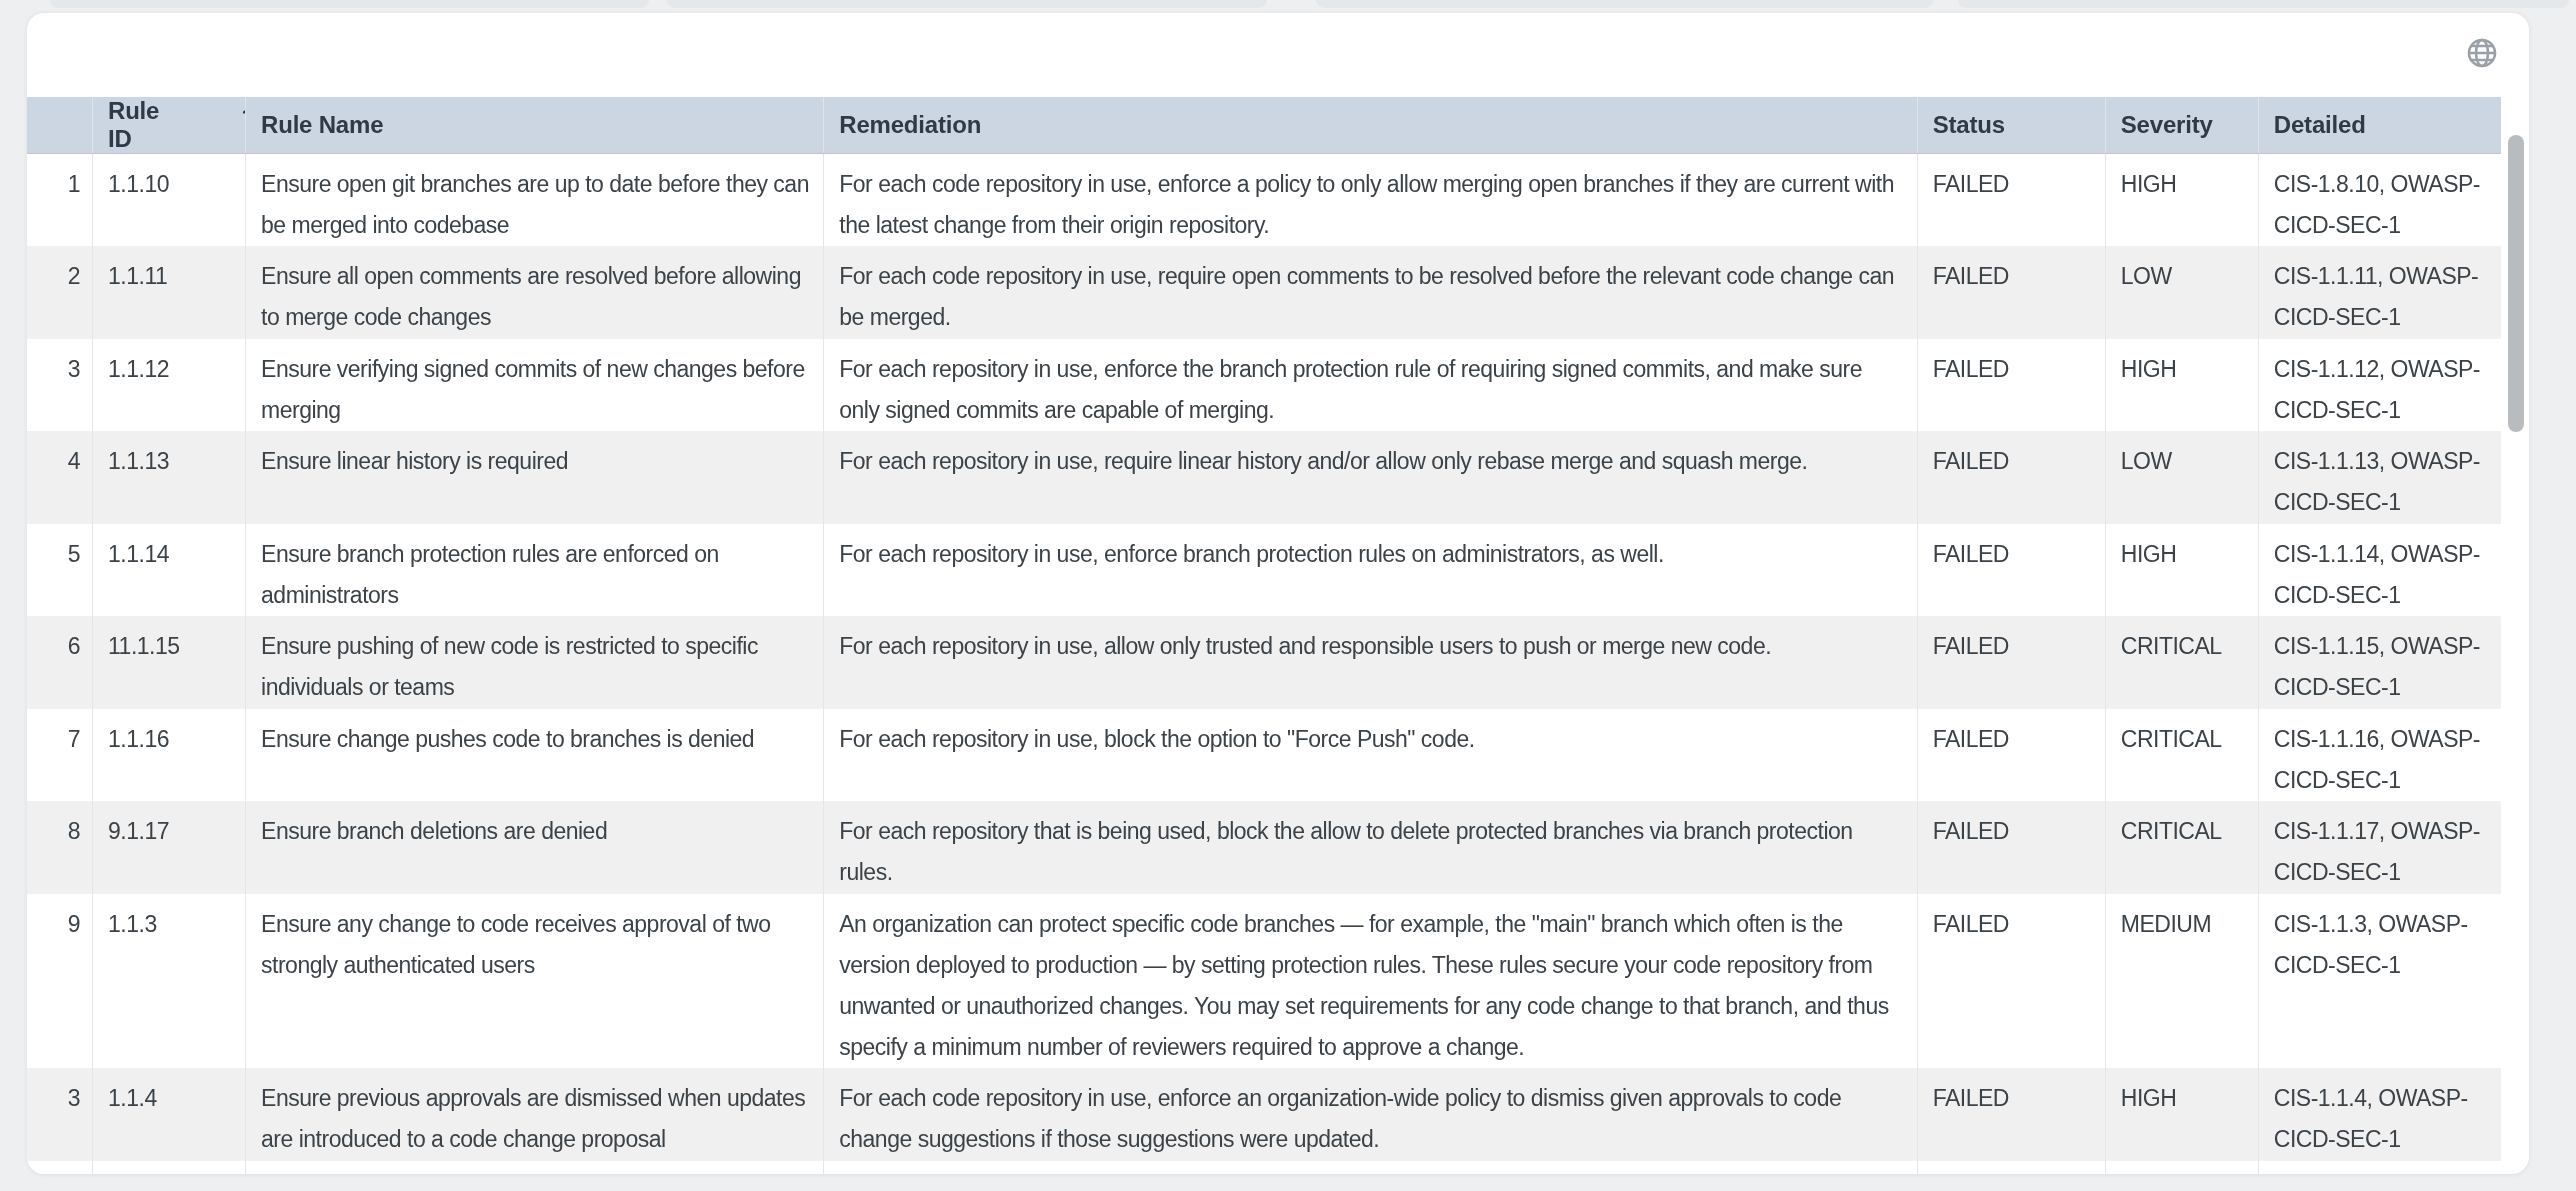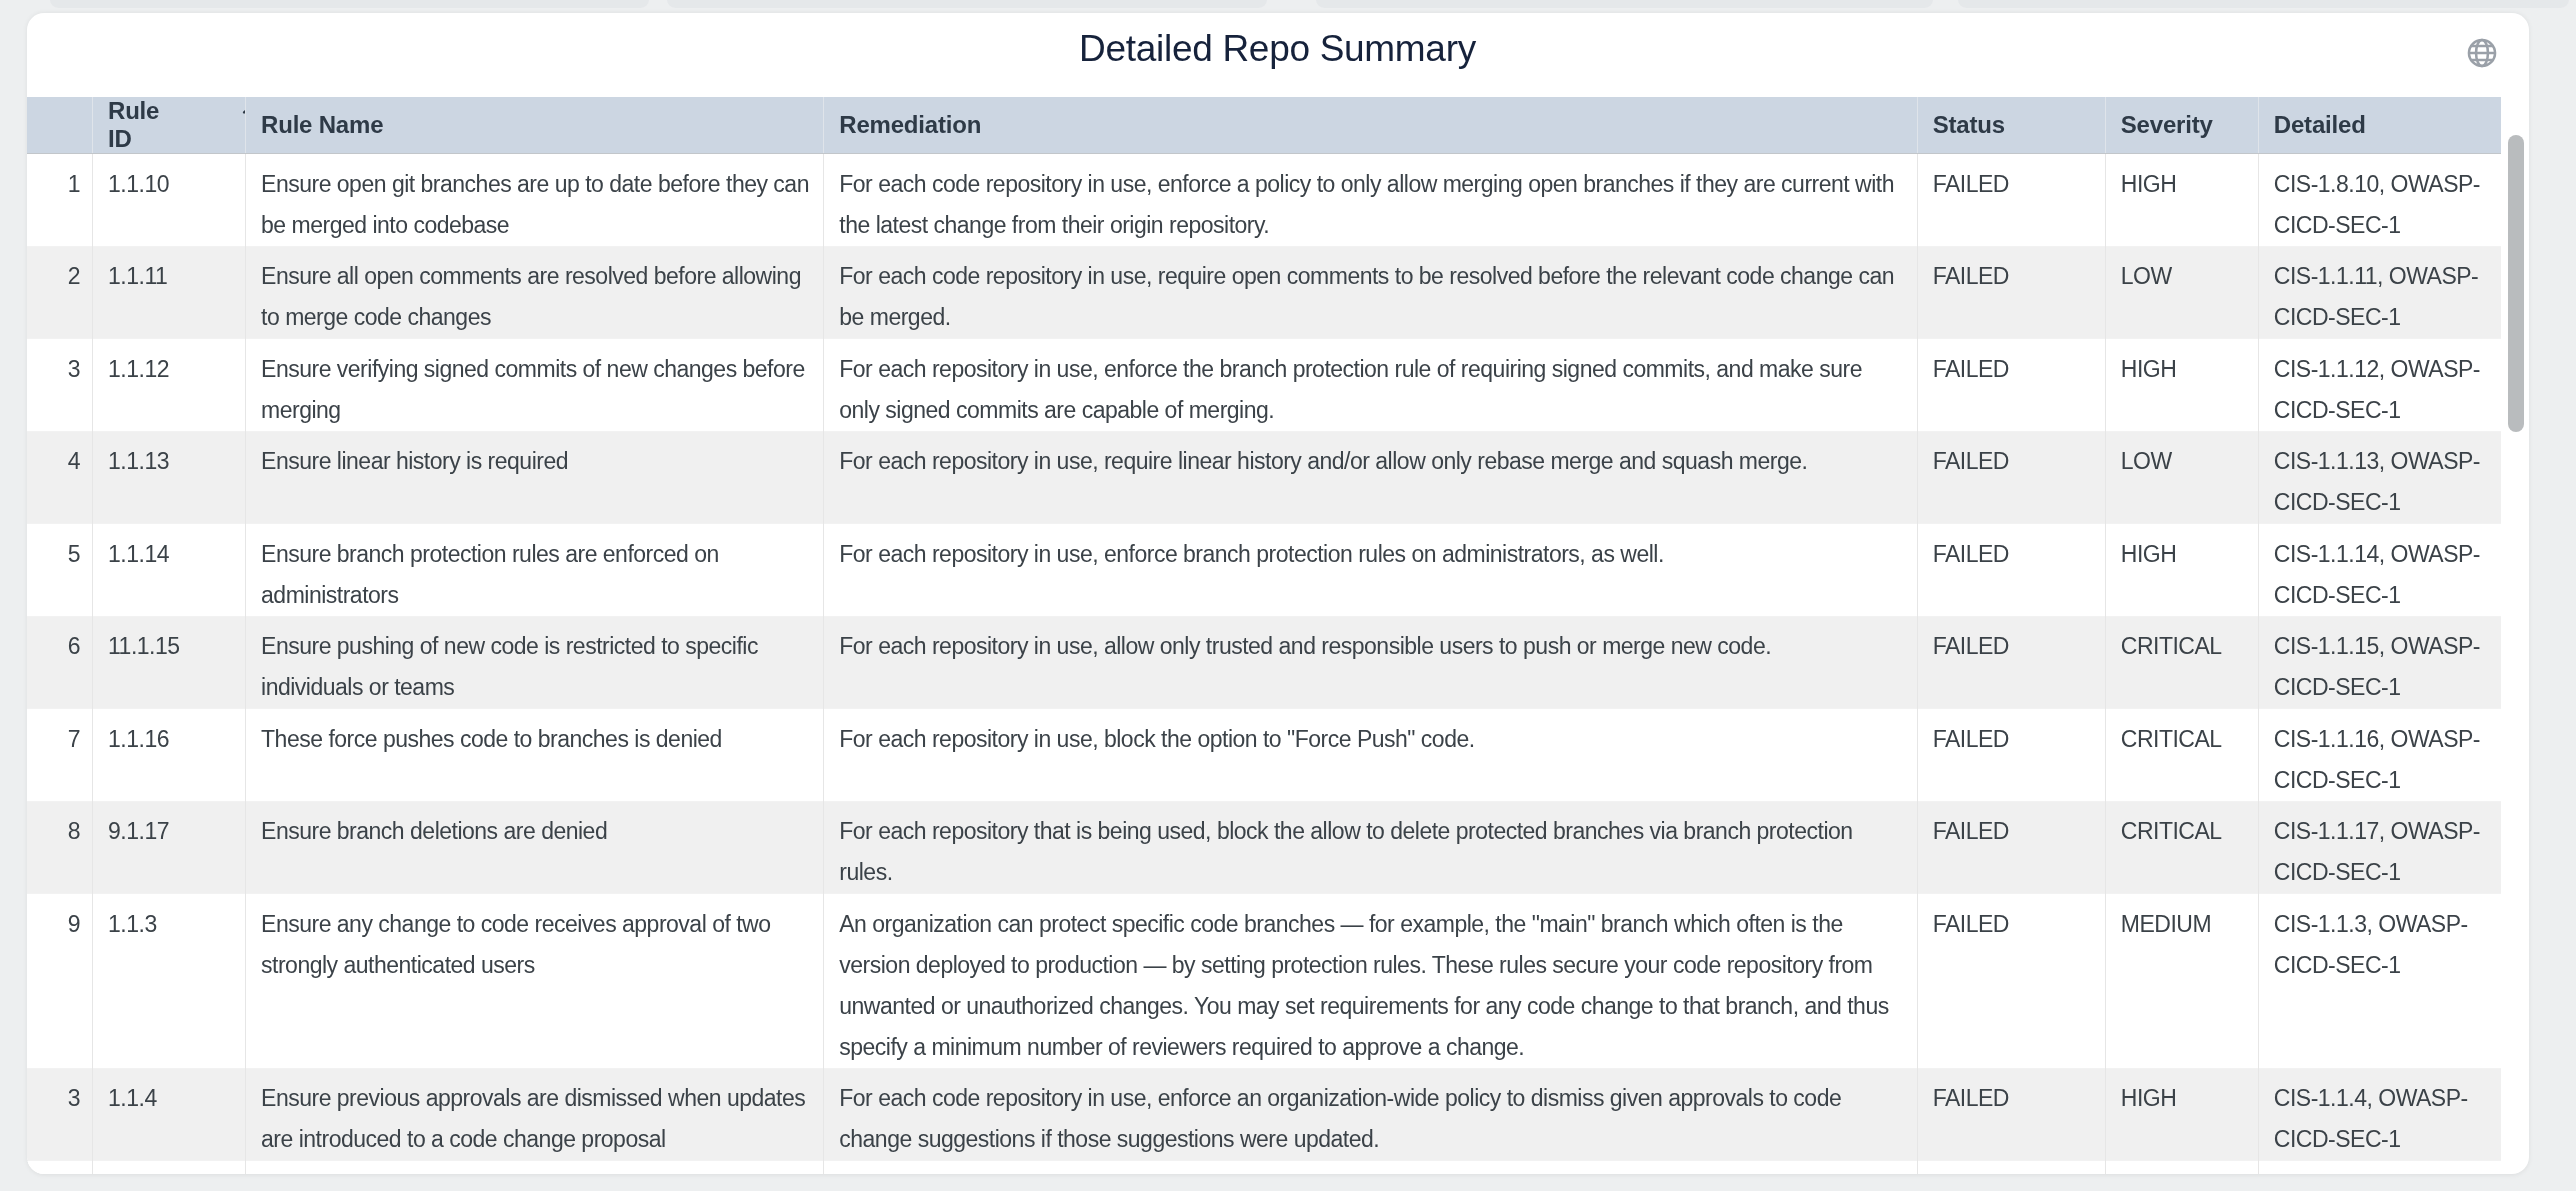--- a/index.html
+++ b/index.html
@@ -45,21 +45,20 @@
 </head>
 <body>
 
 <div class="top-tab" style="left:50px;  width:599px;"></div>
 <div class="top-tab" style="left:667px; width:600px;"></div>
 <div class="top-tab" style="left:1316px;width:617px;"></div>
 <div class="top-tab" style="left:1958px;width:611px;"></div>
 
 <div class="card">
 
-  <div class="card-title">Detailed Repo Summary</div>
 
   <div class="globe">
     <svg viewBox="0 0 24 24" fill="none" stroke-width="1.8">
       <circle cx="12" cy="12" r="9.2"></circle>
       <ellipse cx="12" cy="12" rx="4.2" ry="9.2"></ellipse>
       <line x1="2.8" y1="12" x2="21.2" y2="12"></line>
       <line x1="4.1" y1="7" x2="19.9" y2="7"></line>
       <line x1="4.1" y1="17" x2="19.9" y2="17"></line>
     </svg>
   </div>
@@ -152,21 +151,21 @@
     <td>Ensure pushing of new code is restricted to specific individuals or teams</td>
     <td>For each repository in use, allow only trusted and responsible users to push or merge new code.</td>
     <td>FAILED</td>
     <td>CRITICAL</td>
     <td>CIS-1.1.15, OWASP-CICD-SEC-1</td>
   </tr>
 
   <tr style="height: 80px;">
     <td class="num">7</td>
     <td>1.1.16</td>
-    <td>These force pushes code to branches is denied</td>
+    <td>Ensure change pushes code to branches is denied</td>
     <td>For each repository in use, block the option to "Force Push" code.</td>
     <td>FAILED</td>
     <td>CRITICAL</td>
     <td>CIS-1.1.16, OWASP-CICD-SEC-1</td>
   </tr>
 
   <tr style="height: 80px;">
     <td class="num">8</td>
     <td>9.1.17</td>
     <td>Ensure branch deletions are denied</td>

